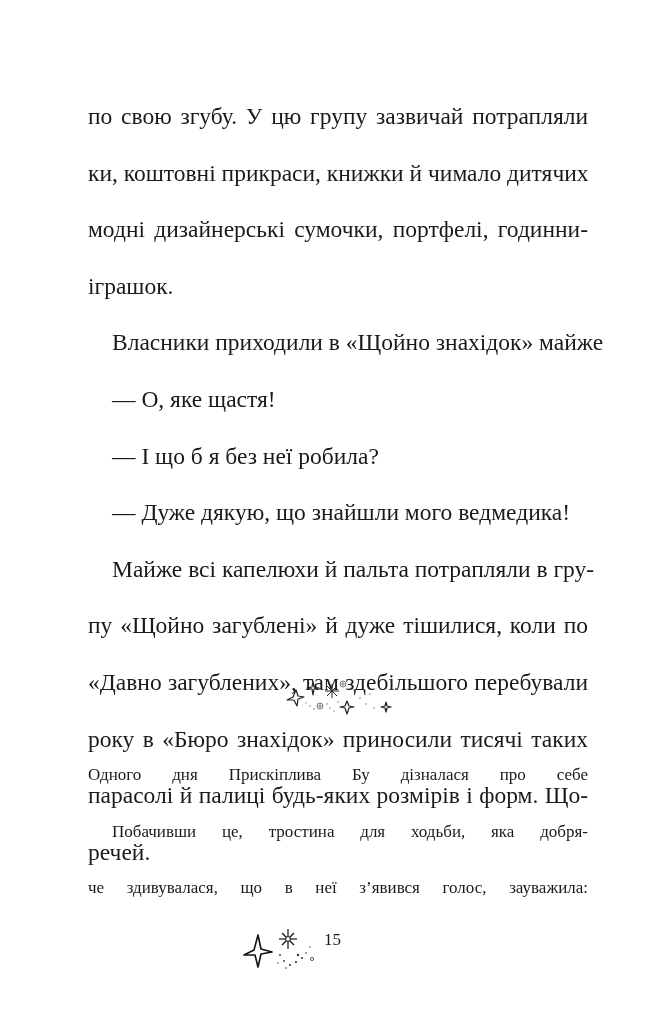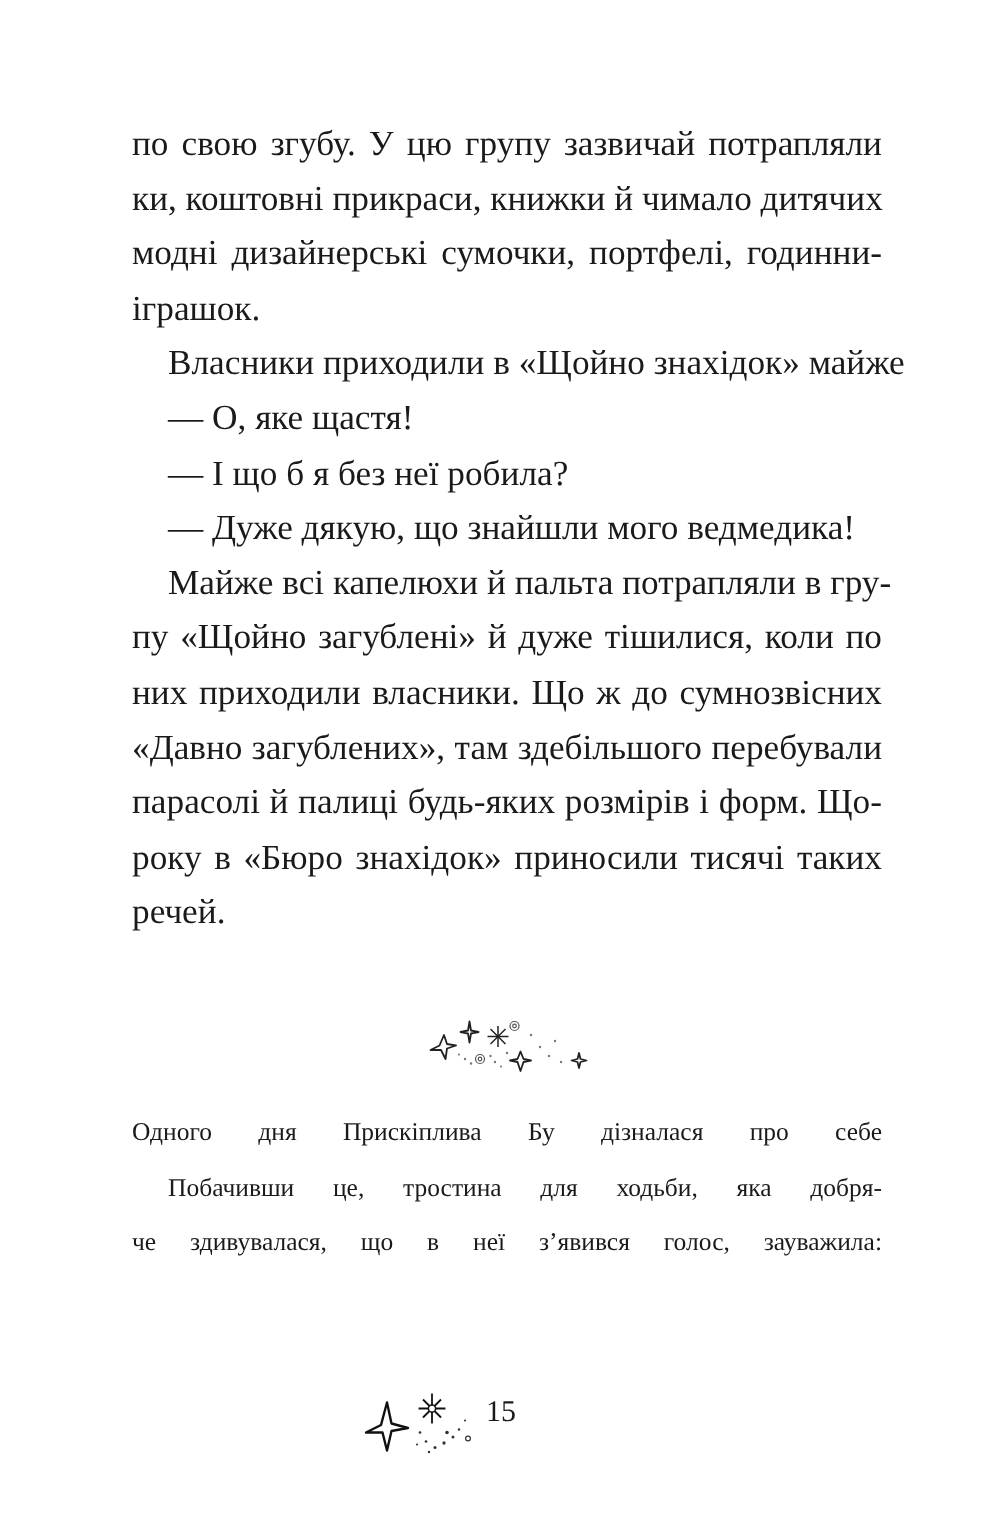--- a/index.html
+++ b/index.html
@@ -21,20 +21,21 @@
       top: 78px;
       width: 500px;
       font-family: "Liberation Serif", "DejaVu Serif", serif;
       font-size: 23.5px;
       line-height: 36.6px;
     }
     .line {
       display: block;
       white-space: nowrap;
       height: 36.6px;
+      margin-top: 20px;
     }
     .line.justify {
       text-align: justify;
       text-align-last: justify;
     }
     .line.indent { padding-left: 24px; }
     .sep {
       position: absolute;
       left: 282px;
       top: 676px;
@@ -55,41 +56,40 @@
       left: 240px;
       top: 925px;
       width: 130px;
       height: 50px;
     }
     .page-number {
       position: absolute;
       left: 324px;
       top: 930px;
       font-family: "Liberation Serif", "DejaVu Serif", serif;
-      font-size: 20px;
+      font-size: 17px;
     }
   </style>
 </head>
 <body>
 
 <div class="page-text">
   <span class="line justify">по свою згубу. У цю групу зазвичай потрапляли</span>
   <span class="line justify">ки, коштовні прикраси, книжки й чимало дитячих</span>
   <span class="line justify">модні дизайнерські сумочки, портфелі, годинни-</span>
   <span class="line">іграшок.</span>
   <span class="line justify indent">Власники приходили в «Щойно знахідок» майже</span>
   <span class="line indent">— О, яке щастя!</span>
   <span class="line indent">— І що б я без неї робила?</span>
   <span class="line indent">— Дуже дякую, що знайшли мого ведмедика!</span>
   <span class="line justify indent">Майже всі капелюхи й пальта потрапляли в гру-</span>
   <span class="line justify">пу «Щойно загублені» й дуже тішилися, коли по</span>
-  <span class="line justify">них приходили власники. Що ж до сумнозвісних</span>
   <span class="line justify">«Давно загублених», там здебільшого перебували</span>
+  <span class="line justify">року в «Бюро знахідок» приносили тисячі таких</span>
   <span class="line justify">парасолі й палиці будь-яких розмірів і форм. Що-</span>
-  <span class="line justify">року в «Бюро знахідок» приносили тисячі таких</span>
   <span class="line">речей.</span>
 </div>
 
 <div class="sep">
   <svg width="110" height="40" viewBox="0 0 110 40">
     <g fill="none" stroke="#222" stroke-width="1.2" stroke-linejoin="round">
       <path d="M14 14 L16 20 L22 21 L16 23 L15 30 L12 24 L5 24 L11 21 Z"></path>
       <path d="M31 5 L32 11 L37 12 L32 13 L31 19 L30 13 L25 12 L30 11 Z"></path>
       <path d="M65 25 L67 30 L72 31 L67 32 L65 38 L63 32 L58 31 L63 30 Z"></path>
       <path d="M104 26 L105 30 L109 31 L105 32 L104 36 L103 32 L99 31 L103 30 Z"></path>

